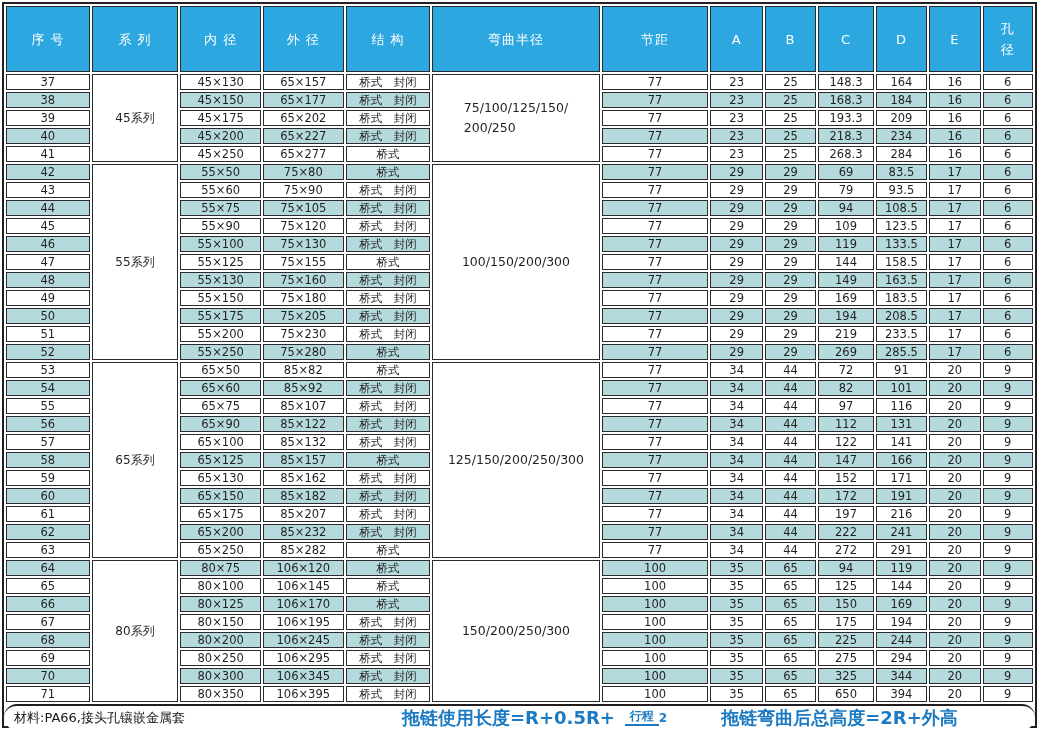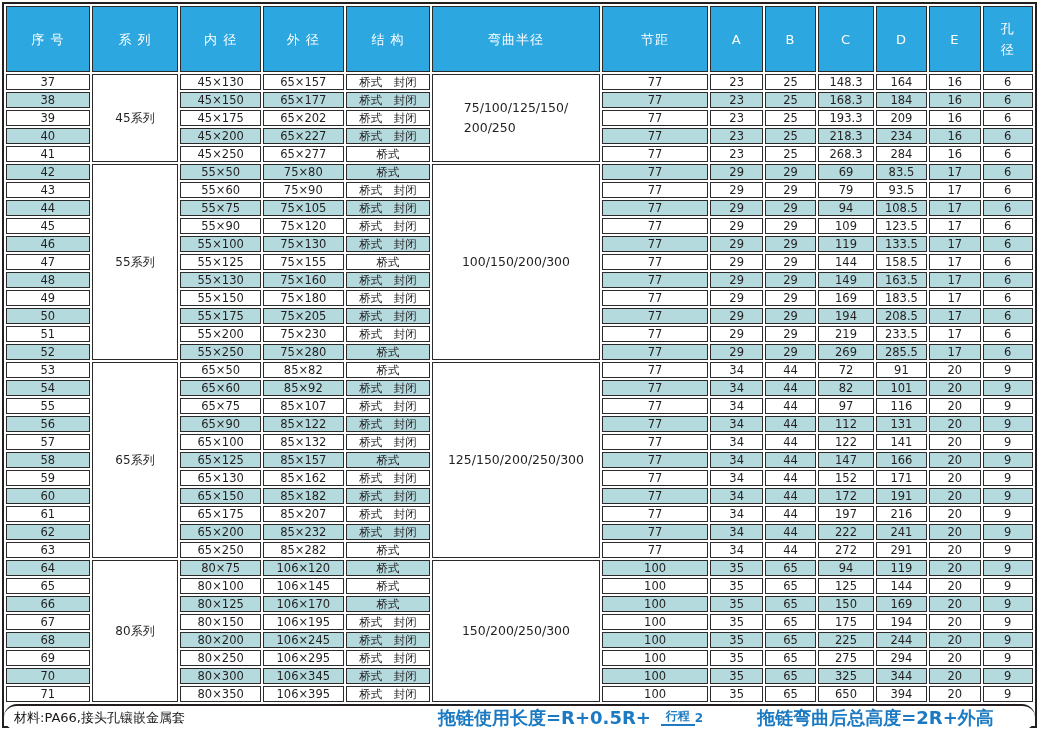--- a/index.html
+++ b/index.html
@@ -39,21 +39,21 @@
   .footer{
     flex:1;border-top:2px solid #231f20;
     display:flex;align-items:center;background:#ffffff;border-radius:30px;
   }
   .footer-left{
     width:388px;padding-left:10px;font-size:13px;line-height:1.7;
     white-space:pre;color:#161616;
   }
   .formula{
     color:var(--blue,#1b7ac1);font-size:18px;font-weight:bold;
-    display:flex;align-items:center;white-space:nowrap;margin-left:36px;
+    display:flex;align-items:center;white-space:nowrap;
   }
   .fraction{
     display:inline-flex;align-items:center;
     margin-left:10px;font-size:12px;font-weight:bold;line-height:1.15;
   }
   .frac-num{border-bottom:2px solid var(--blue,#1b7ac1);padding:0 5px 1px;}
   .frac-den{padding-top:1px;}
   .formula-2{margin-left:54px;}
 </style>
 </head>

